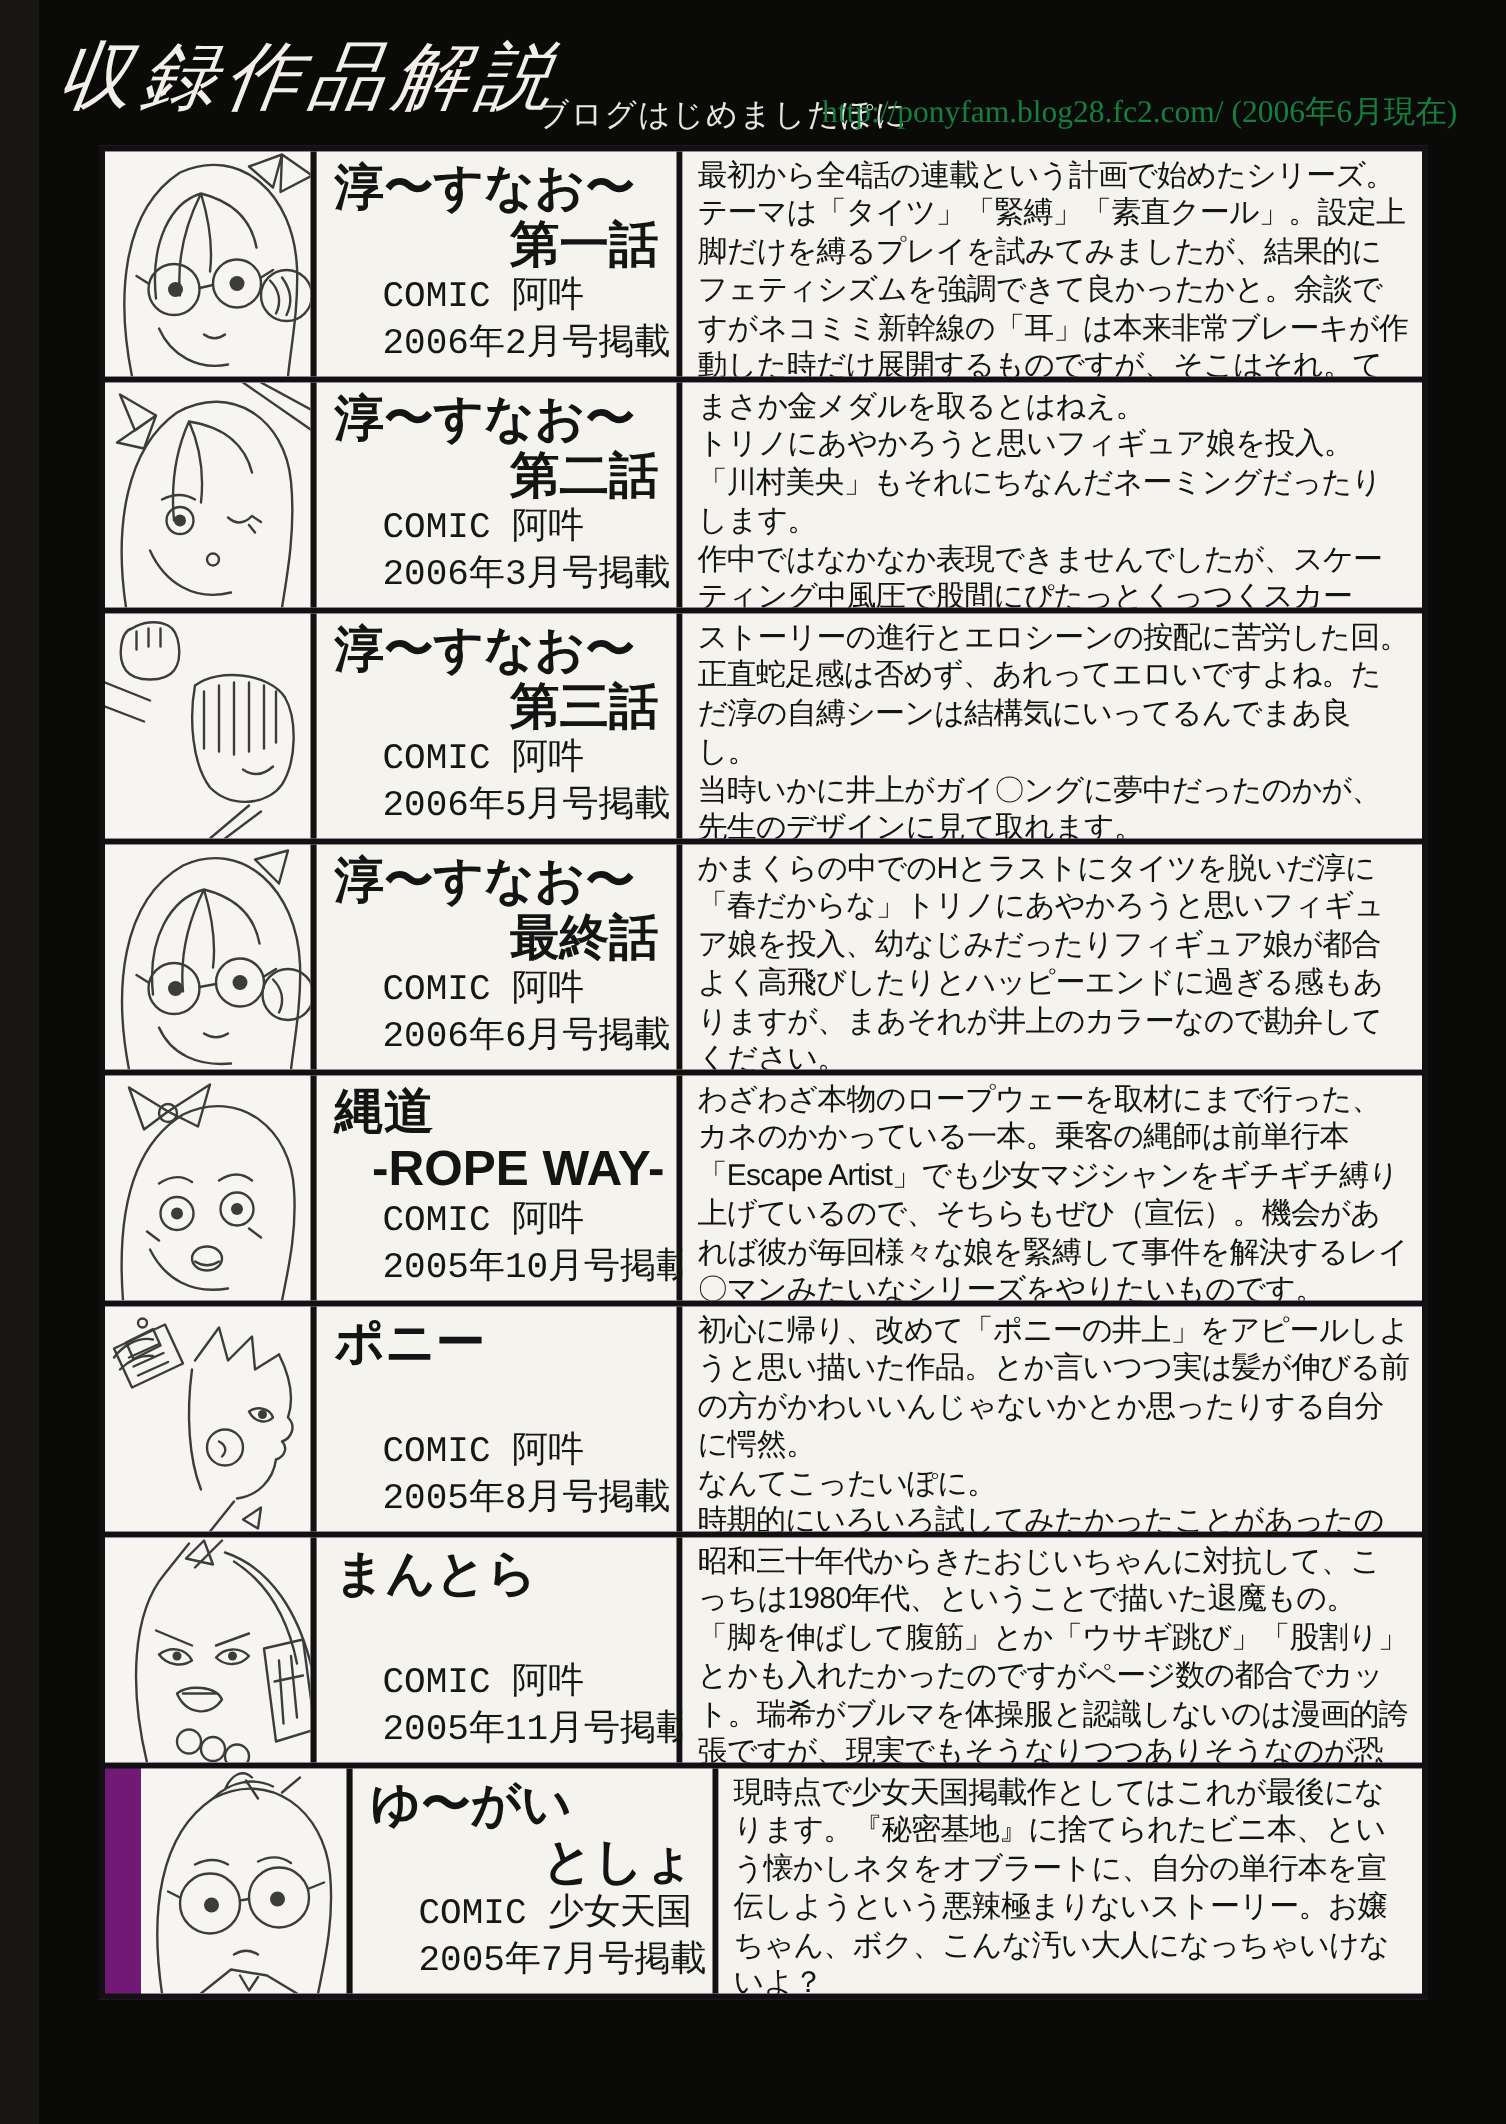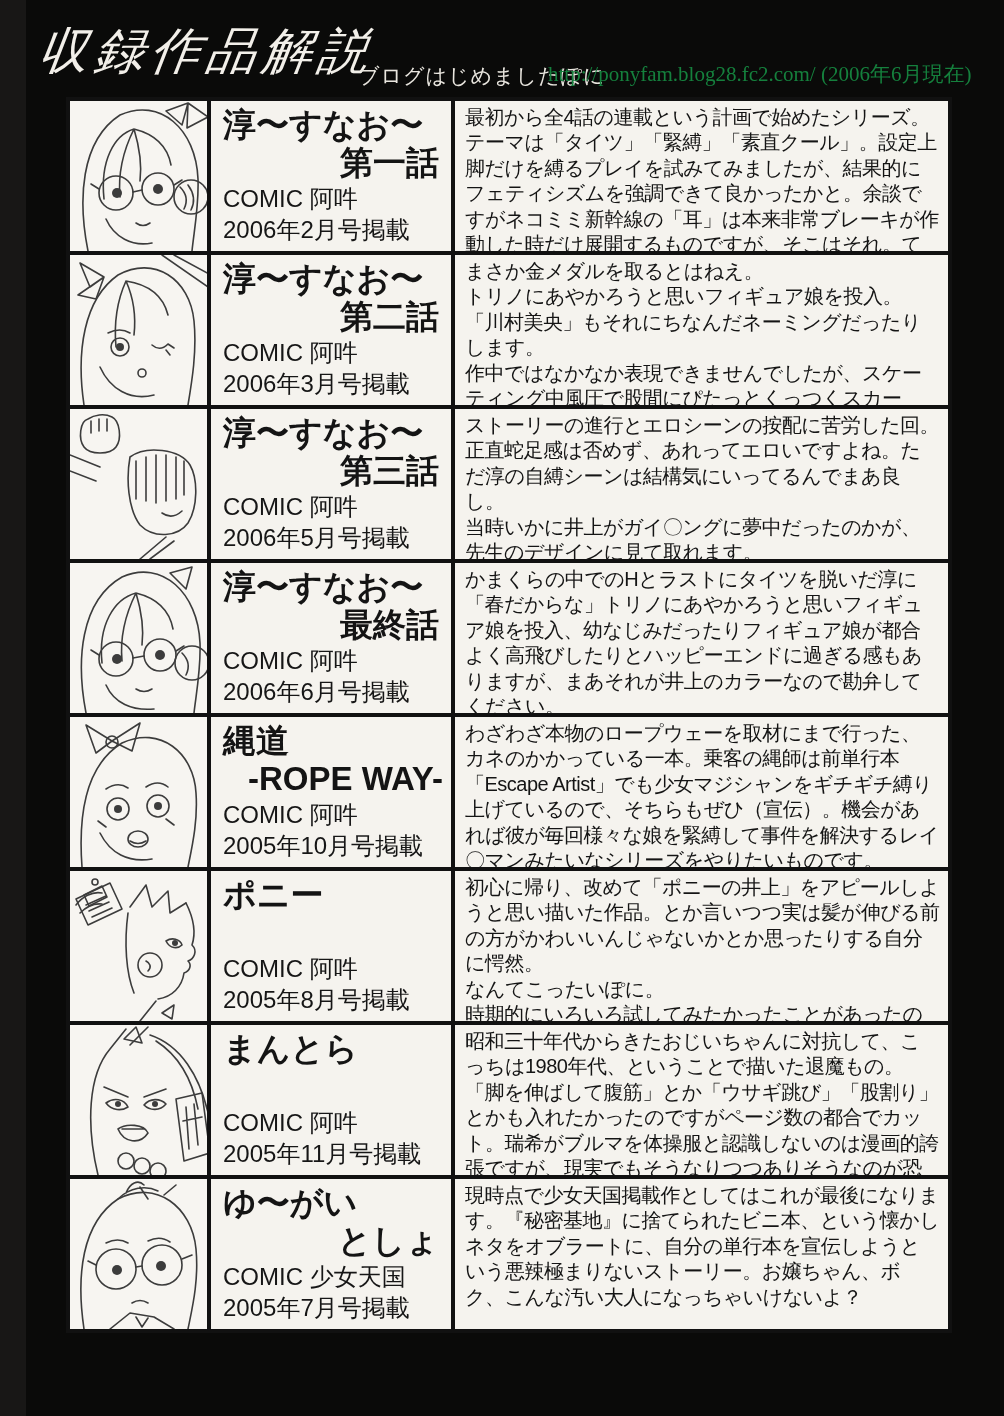--- a/index.html
+++ b/index.html
@@ -21,38 +21,38 @@
   }
   .header-url {
     position:absolute; left:548px; top:60px;
     color:#15803d; font-family:"Liberation Serif", serif; font-size:21px; white-space:nowrap;
   }
   .table {
     position:absolute; left:66px; top:97px; width:878px;
     background:#701a75; border:4px solid #111;
   }
   .row { display:flex; height:150px; border-bottom:4px solid #111; }
-  .row:last-child { border-bottom:none; }
+  .row:last-child { border-bottom:none;padding-left:24px; }
   .cell { box-sizing:border-box; }
   .cell-img {
     width:141px; flex:0 0 141px; border-right:4px solid #111;
     background:#f7f5f1; overflow:hidden; position:relative;
   }
   .cell-img svg { display:block; }
   .cell-title {
     width:244px; flex:0 0 244px; border-right:4px solid #111;
     padding:5px 8px 6px 12px; display:flex; flex-direction:column;
     background:#f5f3ee;
   }
   .title-l1 { font-size:33px; font-weight:bold; line-height:1.14; color:#141414; white-space:nowrap; }
   .title-l2 { font-size:33px; font-weight:bold; line-height:1.14; color:#141414; text-align:right; padding-right:4px; white-space:nowrap; }
   .title-l2.l2-left { text-align:right; padding-right:0; }
   .pub {
-    margin-top:auto; font-family:Liberation Sans, sans-serif;
-    font-size:24px; line-height:1.3; color:#161616; white-space:nowrap;
+    margin-top:auto; font-family:Liberation Mono, monospace;
+    font-size:24px; line-height:1.3; color:#161616; white-space:nowrap;margin-left:32px;
   }
   .cell-desc {
     flex:1 1 auto; padding:4px 8px 2px 10px; background:#f5f3ee;
     font-size:20px; line-height:1.27; color:#141414;
     white-space:pre-line; letter-spacing:-0.5px; overflow:hidden;
   }
   .sketch { stroke:#3c3c3c; stroke-width:1.6; fill:none; stroke-linecap:round; stroke-linejoin:round; }
   .sketch .fill { fill:#3c3c3c; stroke:none; }
 </style>
 </head>

